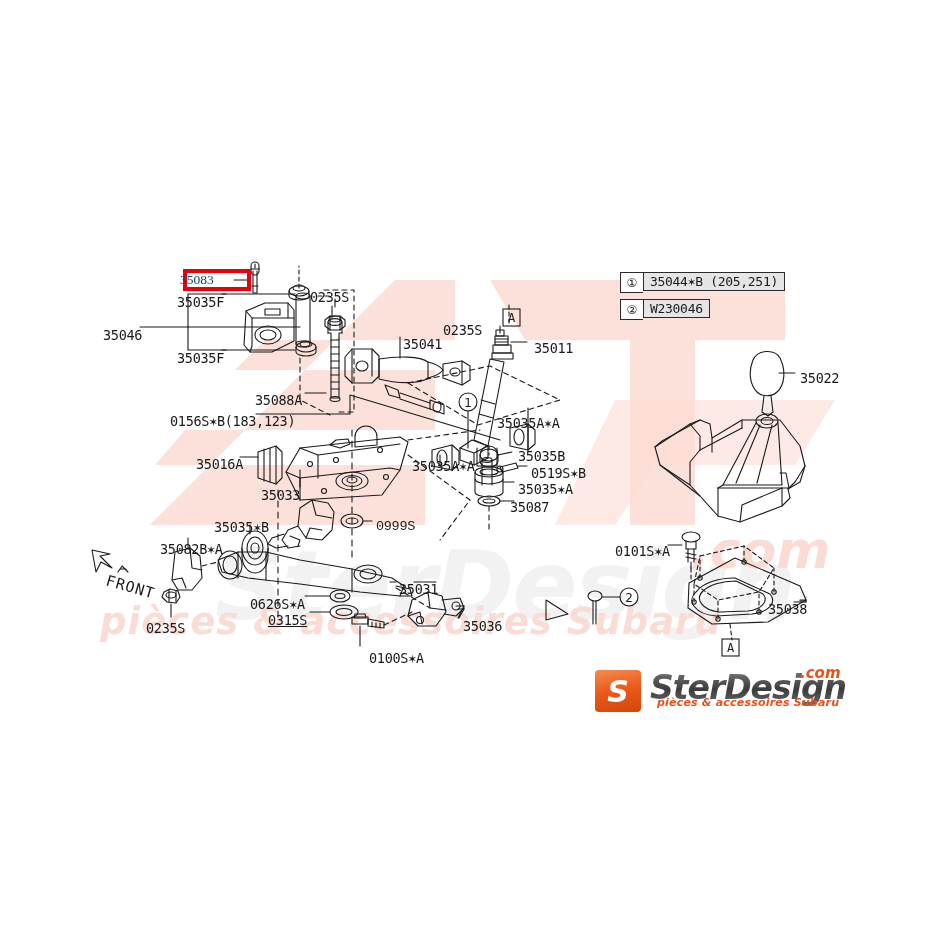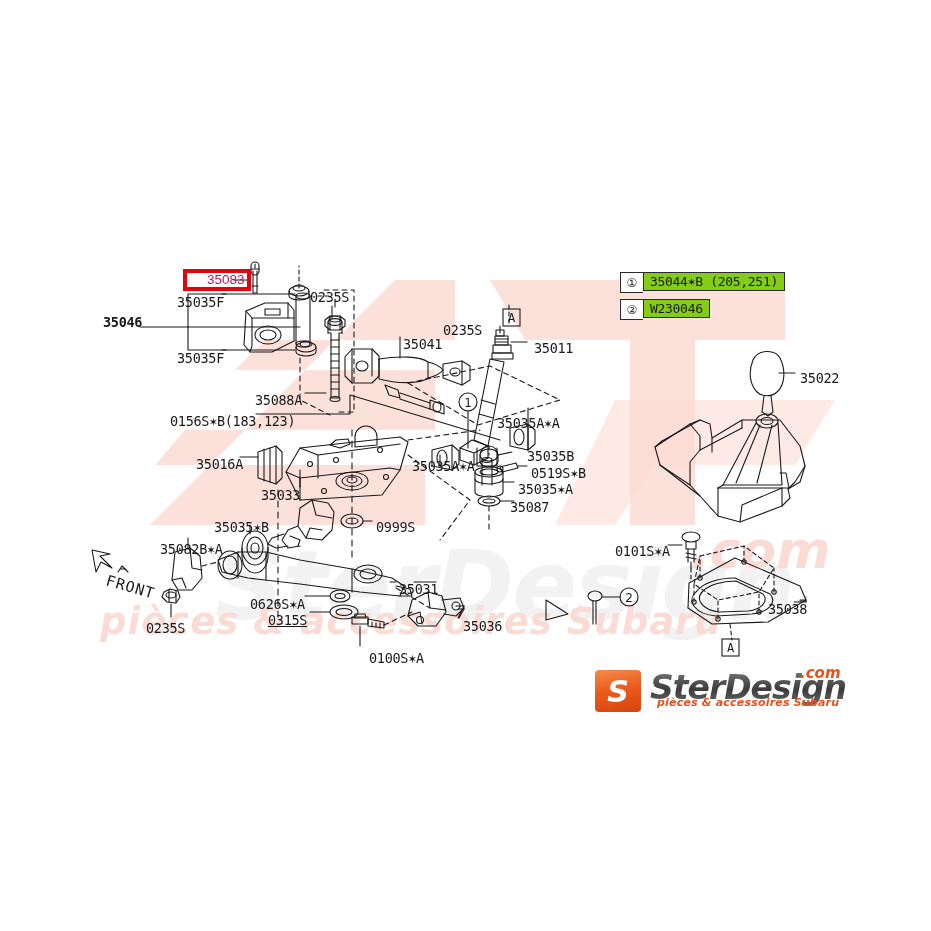--- a/index.html
+++ b/index.html
@@ -26,33 +26,33 @@
   
   #art{position:absolute;left:0;top:0;}
 
   
   .lbl{position:absolute;font-family:"DejaVu Sans Mono","Liberation Mono",monospace;
        font-size:13.5px;color:#1a1a1a;white-space:nowrap;letter-spacing:-0.3px;}
 
   
   #hl{position:absolute;left:183px;top:269px;width:68px;height:22px;
       border:4px solid #e8000d;box-sizing:border-box;background:transparent;}
-  #hl-txt{position:absolute;left:207px;top:272px;font-size:13.5px;
-          font-family:Liberation Sans, sans-serif;color:#be185d;}
+  #hl-txt{position:absolute;left:180px;top:272px;font-size:13.5px;
+          font-family:Liberation Serif, serif;color:#0c4a6e;}
 
   
   #legend{position:absolute;left:620px;top:272px;}
   .lg-row{display:flex;align-items:stretch;margin-bottom:6px;}
   .lg-num{width:22px;height:19px;border:1px solid #2a2a2a;border-right:none;
           display:flex;align-items:center;justify-content:center;
           font-size:12px;font-family:"DejaVu Sans","Liberation Sans",sans-serif;
           background:#fff;color:#1a1a1a;}
   .lg-txt{border:1px solid #2a2a2a;padding:1px 6px;height:19px;box-sizing:border-box;
           font-size:13px;font-family:"DejaVu Sans Mono","Liberation Mono",monospace;
-          display:flex;align-items:center;background:#84cc16;color:#1a1a1a;
+          display:flex;align-items:center;background:#e5e5e5;color:#1a1a1a;
           letter-spacing:-0.3px;}
 
   
   #brand{position:absolute;left:595px;top:668px;width:260px;height:48px;}
   #brand-mark{position:absolute;left:0;top:2px;width:46px;height:42px;
               background:linear-gradient(170deg,#f58b4c 0%,#ea5a1b 48%,#d6460c 100%);
               border-radius:4px;}
   #brand-mark-s{position:absolute;left:0;top:2px;width:46px;height:42px;
               display:flex;align-items:center;justify-content:center;
               font-family:"DejaVu Sans","Liberation Sans",sans-serif;
@@ -378,37 +378,37 @@
     <g fill="none" stroke="#1a1a1a" stroke-width="1.1">
       <rect x="503" y="309" width="17" height="17"></rect>
       <rect x="722" y="639" width="17" height="17"></rect>
     </g>
     <text x="511.5" y="322" text-anchor="middle" font-family="DejaVu Sans Mono, monospace" font-size="12" fill="#1a1a1a">A</text>
     <text x="730.5" y="652" text-anchor="middle" font-family="DejaVu Sans Mono, monospace" font-size="12" fill="#1a1a1a">A</text>
   </svg>
 
   <div id="callout-layer">
       <div class="lbl" style="left: 177px; top: 294px;">35035F</div>
-      <div class="lbl" style="left: 103px; top: 314px; font-weight: bold;">35046</div>
+      <div class="lbl" style="left: 103px; top: 327px;">35046</div>
       <div class="lbl" style="left: 177px; top: 350px;">35035F</div>
       <div class="lbl" style="left: 310px; top: 289px;">0235S</div>
       <div class="lbl" style="left: 443px; top: 322px;">0235S</div>
       <div class="lbl" style="left: 379px; top: 336px; margin-left: 24px;">35041</div>
       <div class="lbl" style="left: 534px; top: 340px;">35011</div>
       <div class="lbl" style="left: 255px; top: 392px;">35088A</div>
       <div class="lbl" style="left: 170px; top: 413px;">0156S✶B(183,123)</div>
       <div class="lbl" style="left: 497px; top: 415px;">35035A✶A</div>
       <div class="lbl" style="left: 412px; top: 458px;">35035A✶A</div>
-      <div class="lbl" style="left: 518px; top: 448px; margin-left: 9px;">35035B</div>
+      <div class="lbl" style="left: 518px; top: 448px;">35035B</div>
       <div class="lbl" style="left: 531px; top: 465px;">0519S✶B</div>
       <div class="lbl" style="left: 518px; top: 481px;">35035✶A</div>
       <div class="lbl" style="left: 510px; top: 499px;">35087</div>
       <div class="lbl" style="left: 196px; top: 456px;">35016A</div>
       <div class="lbl" style="left: 261px; top: 487px;">35033</div>
-      <div class="lbl" style="left: 376px; top: 519px;">0999S</div>
+      <div class="lbl" style="left: 376px; top: 519px; font-family: Liberation Mono, monospace;">0999S</div>
       <div class="lbl" style="left: 214px; top: 513px; margin-top: 6px;">35035✶B</div>
       <div class="lbl" style="left: 160px; top: 541px;">35082B✶A</div>
       <div class="lbl" style="left: 146px; top: 620px;">0235S</div>
       <div class="lbl" style="left: 250px; top: 596px;">0626S✶A</div>
       <div class="lbl" style="left: 268px; top: 612px; text-decoration: underline;">0315S</div>
       <div class="lbl" style="left: 332px; top: 650px; margin-left: 37px;">0100S✶A</div>
       <div class="lbl" style="left: 399px; top: 581px;">35031</div>
       <div class="lbl" style="left: 463px; top: 618px;">35036</div>
       <div class="lbl" style="left: 800px; top: 370px;">35022</div>
       <div class="lbl" style="left: 615px; top: 543px;">0101S✶A</div>

